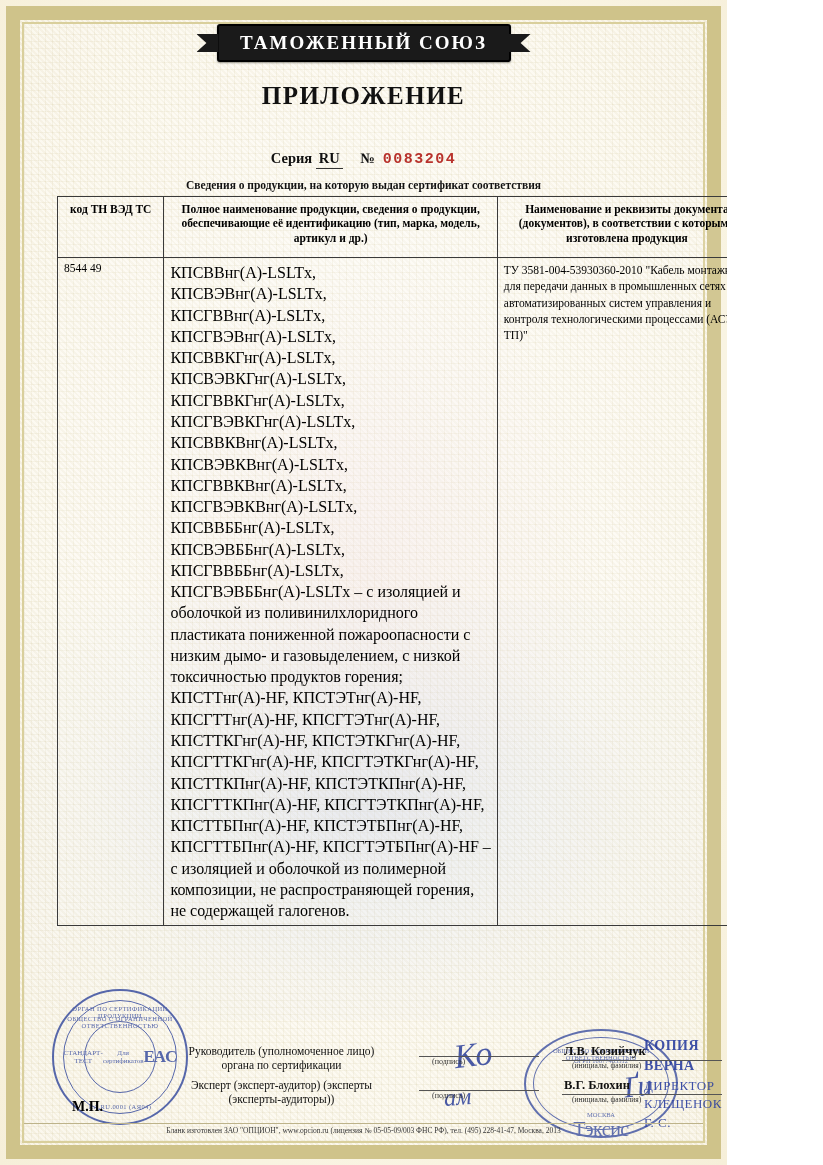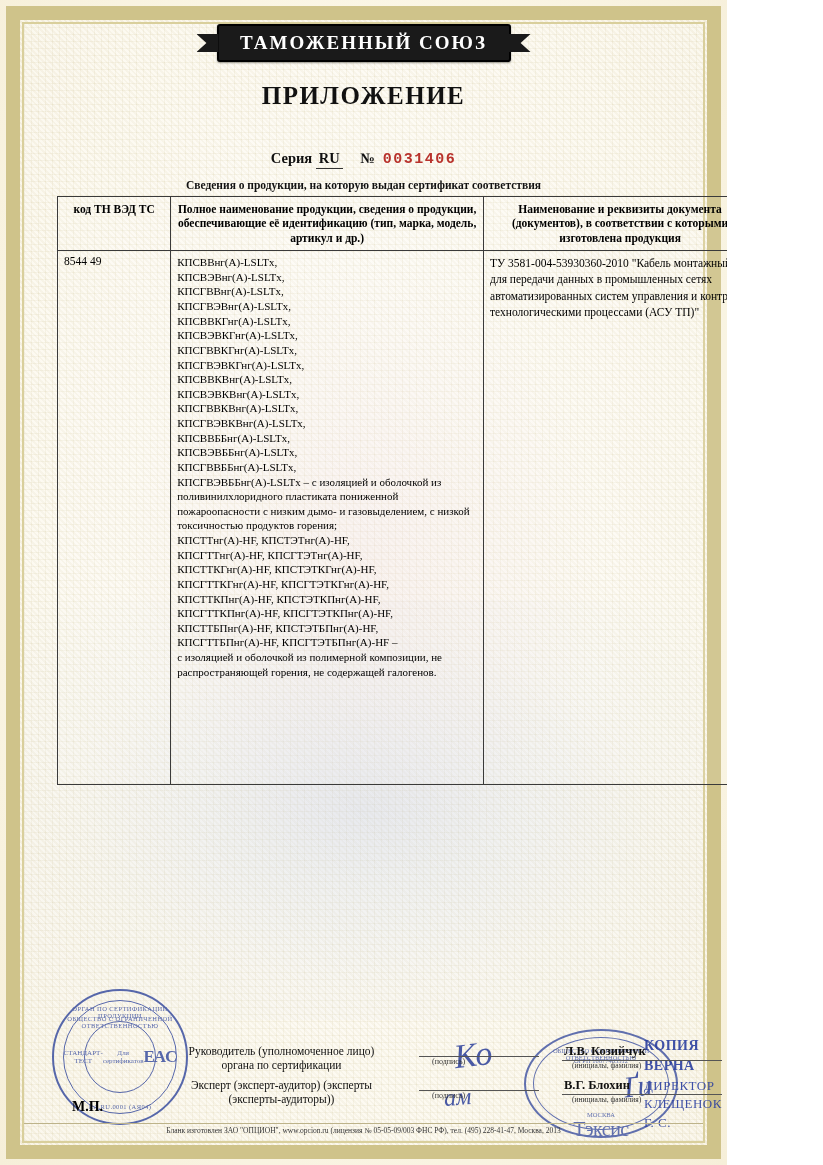--- a/index.html
+++ b/index.html
@@ -170,32 +170,32 @@
   table.info th, table.info td {
     border: 1px solid #3a3a3a;
     vertical-align: top;
     padding: 4px 6px;
   }
   table.info th {
     font-size: 11.5px;
     font-weight: bold;
     text-align: center;
     line-height: 1.25;
-    padding: 5px 6px 5px 6px;
+    padding: 5px 6px 12px 6px;
   }
   .col1 { width: 110px; }
   .col2 { width: 310px; }
   .col3 { width: 280px; }
 
   td.code {
     font-size: 11.5px;
     height: 525px;
   }
   td.descr {
-    font-size: 11px;
+    font-size: 16px;
     line-height: 1.33;
   }
   td.doc {
     font-size: 11.5px;
     line-height: 1.42;
   }
   .pline { margin: 0; white-space: nowrap; }
   .pwrap { margin: 0; white-space: normal; }
 
   
@@ -419,21 +419,21 @@
       <span class="ribbon-text">ТАМОЖЕННЫЙ СОЮЗ</span>
     </div>
 
     <div class="title">ПРИЛОЖЕНИЕ</div>
 
 
     <div class="series-line">
       <span class="series-lbl">Серия</span>
       <span class="series-ru">RU</span>
       <span class="no">№</span>
-      <span class="serial">0031406</span>
+      <span class="serial">0083204</span>
     </div>
 
     <div class="subtitle">Сведения о продукции, на которую выдан сертификат соответствия</div>
 
     <table class="info">
       <thead>
         <tr>
           <th class="col1">код ТН ВЭД ТС</th>
           <th class="col2">Полное наименование продукции, сведения о продукции, обеспечивающие её идентификацию (тип, марка, модель, артикул и др.)</th>
           <th class="col3">Наименование и реквизиты документа (документов), в соответствии с которыми изготовлена продукция</th>

